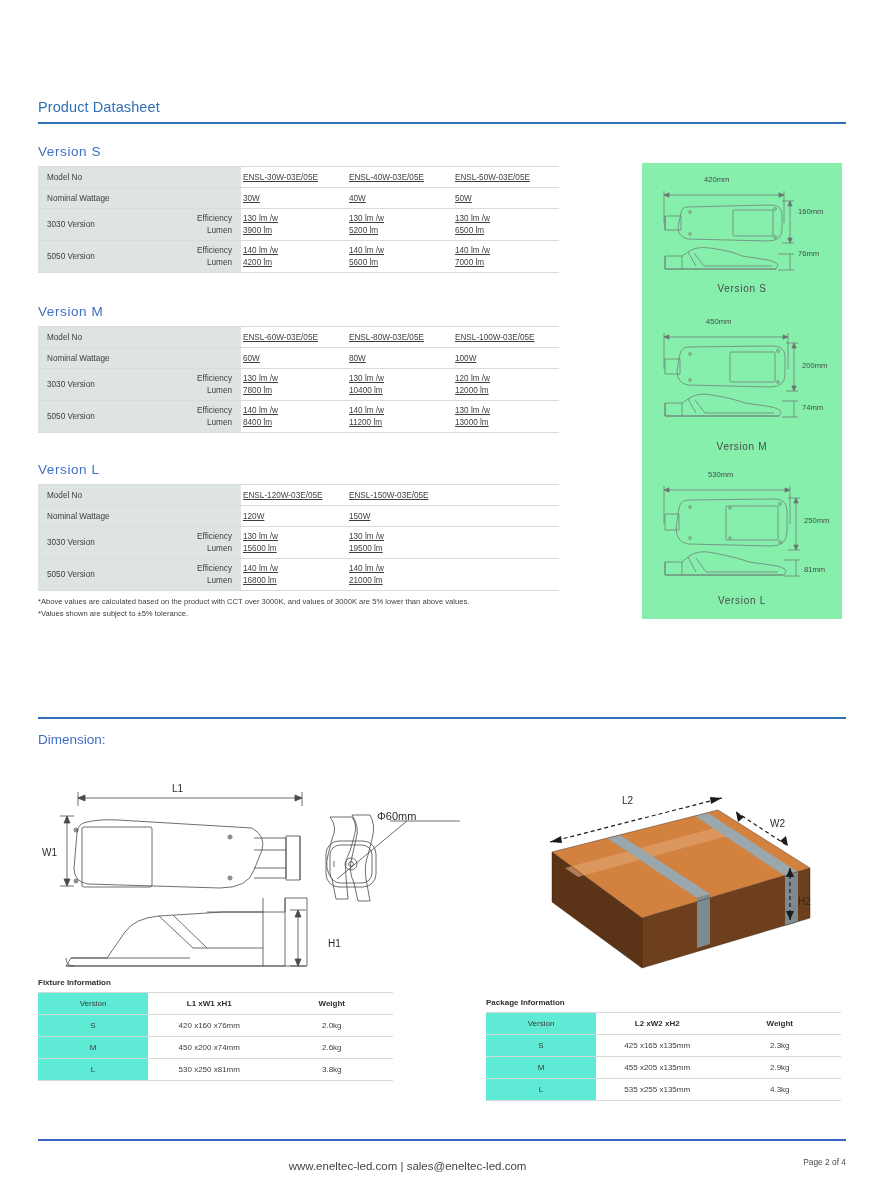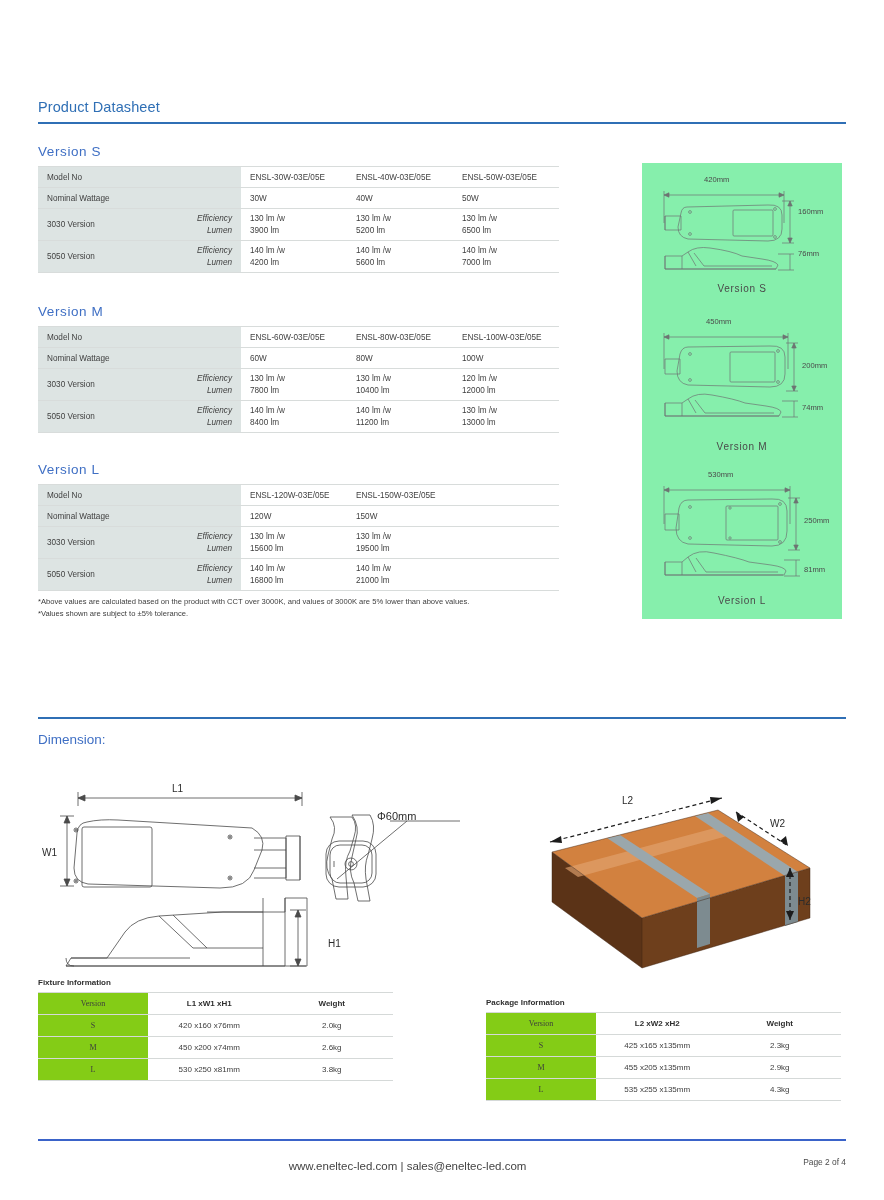--- a/index.html
+++ b/index.html
@@ -41,24 +41,24 @@
     vertical-align:middle;
     border-bottom:1px solid #d8dcdb;
   }
   .spec tr:first-child td{border-top:1px solid #d8dcdb;}
   .spec .lab{
     background:#dde4e3;
     height:20px;
     margin-top:24px;
   }
   .spec .lab-name{padding-left:9px;}
-  .spec .val{padding-left:9px;height:20px;}
+  .spec .val{padding-left:2px;height:20px;text-decoration:underline;}
   .spec .tall{height:31px;}
   .spec .two{line-height:1.38;}
-  .spec .sub2{line-height:1.38;text-align:right;padding-right:9px;font-style:italic;}
+  .spec .sub2{line-height:1.38;text-align:right;padding-right:9px;}
 
   
   .footnote{
     position:absolute;left:38px;top:596px;
     font-size:7.6px;line-height:1.55;color:#3d3d3d;width:580px;
   }
 
   
   .panel{
     position:absolute;left:642px;top:163px;width:200px;height:456px;
@@ -86,21 +86,21 @@
     font-size:8px;font-weight:bold;color:#2f2f2f;margin-bottom:5px;
   }
   table.info{
     border-collapse:collapse;table-layout:fixed;width:355px;font-size:8px;color:#3d3d3d;
   }
   table.info td,table.info th{
     border-bottom:1px solid #d5d9d8;
     height:21px;text-align:center;font-weight:normal;padding:0;
   }
   table.info tr:first-child th{border-top:1px solid #d5d9d8;}
-  table.info .vcol{background:#84cc16;width:110px;font-family:Liberation Serif, serif;}
+  table.info .vcol{background:#5eead4;width:110px;}
   table.info thead th{font-weight:bold;color:#2e2e2e;}
   table.info thead .vcol{font-weight:normal;color:#3d3d3d;}
 
   
   .rule-bot{
     position:absolute;left:38px;top:1139px;width:808px;height:2px;background:#3a63c9;
   }
   .foot-mid{
     position:absolute;left:0;top:1160px;width:815px;text-align:center;
     font-size:11.5px;color:#444;

